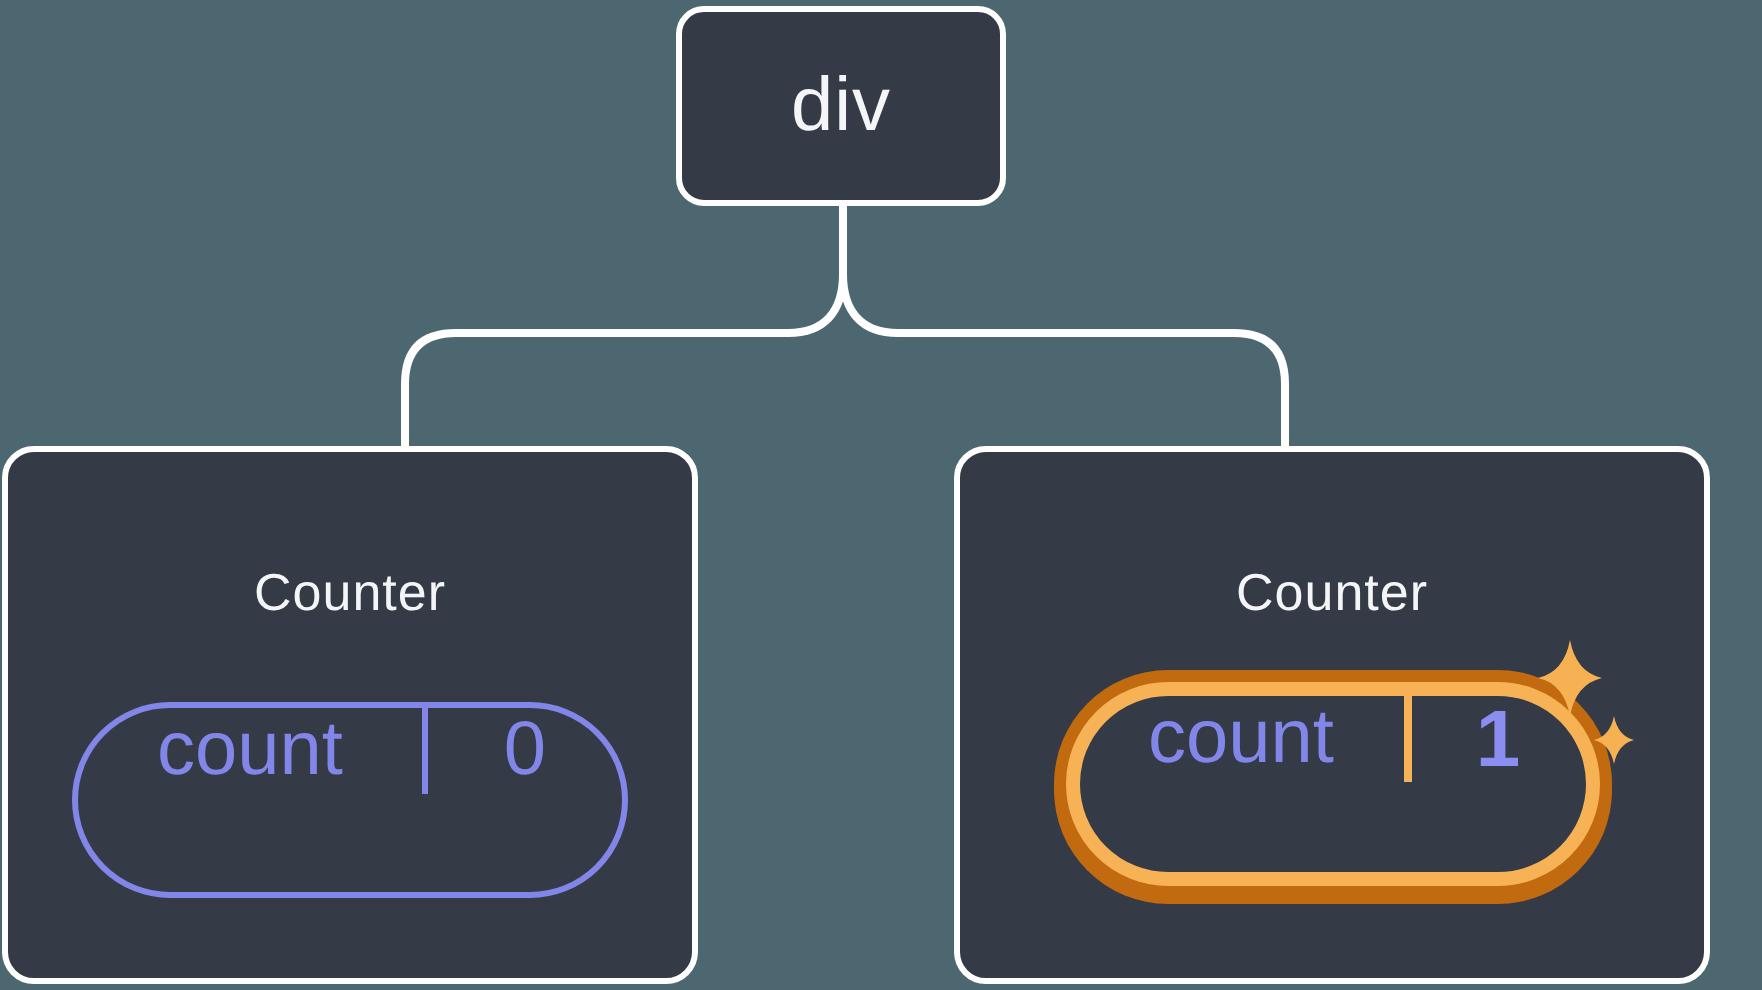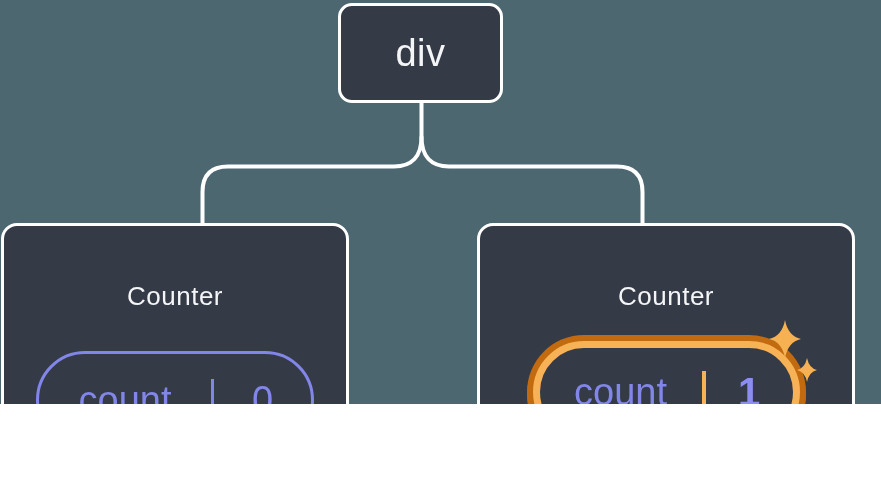--- a/index.html
+++ b/index.html
@@ -1,18 +1,18 @@
 <!DOCTYPE html>
 <html><head>
 <meta charset="utf-8">
 <style>
   html,body { margin:0; padding:0; }
   .canvas {
     position: relative;
-    width: 881px; height: 404px;
+    width: 881px; height: 495px;
     background: var(--bg, #4d6770);
     overflow: hidden;
     font-family: "Liberation Sans", "DejaVu Sans", sans-serif;
   }
   .connectors {
     position: absolute; left: 0; top: 0; z-index: 1;
   }
   .connectors path {
     fill: none;
     stroke: var(--line, #ffffff);
@@ -47,21 +47,21 @@
     margin-top: 46px;
     color: var(--text, #f4f5f7);
     font-size: 26px;
     font-weight: 500;
     line-height: 48px;
     letter-spacing: 0.5px;
   }
   
   .pill {
     box-sizing: content-box;
-    display: flex; align-items: center;
+    display: flex; align-items: flex-start;
     background: var(--node, #343a46);
   }
   .pill-plain {
     margin-top: 31px;
     width: 272px; height: 92px;
     border: 3px solid var(--purple, #8286e8);
     border-radius: 50px;
   }
   .pill-key {
     flex: 1;

